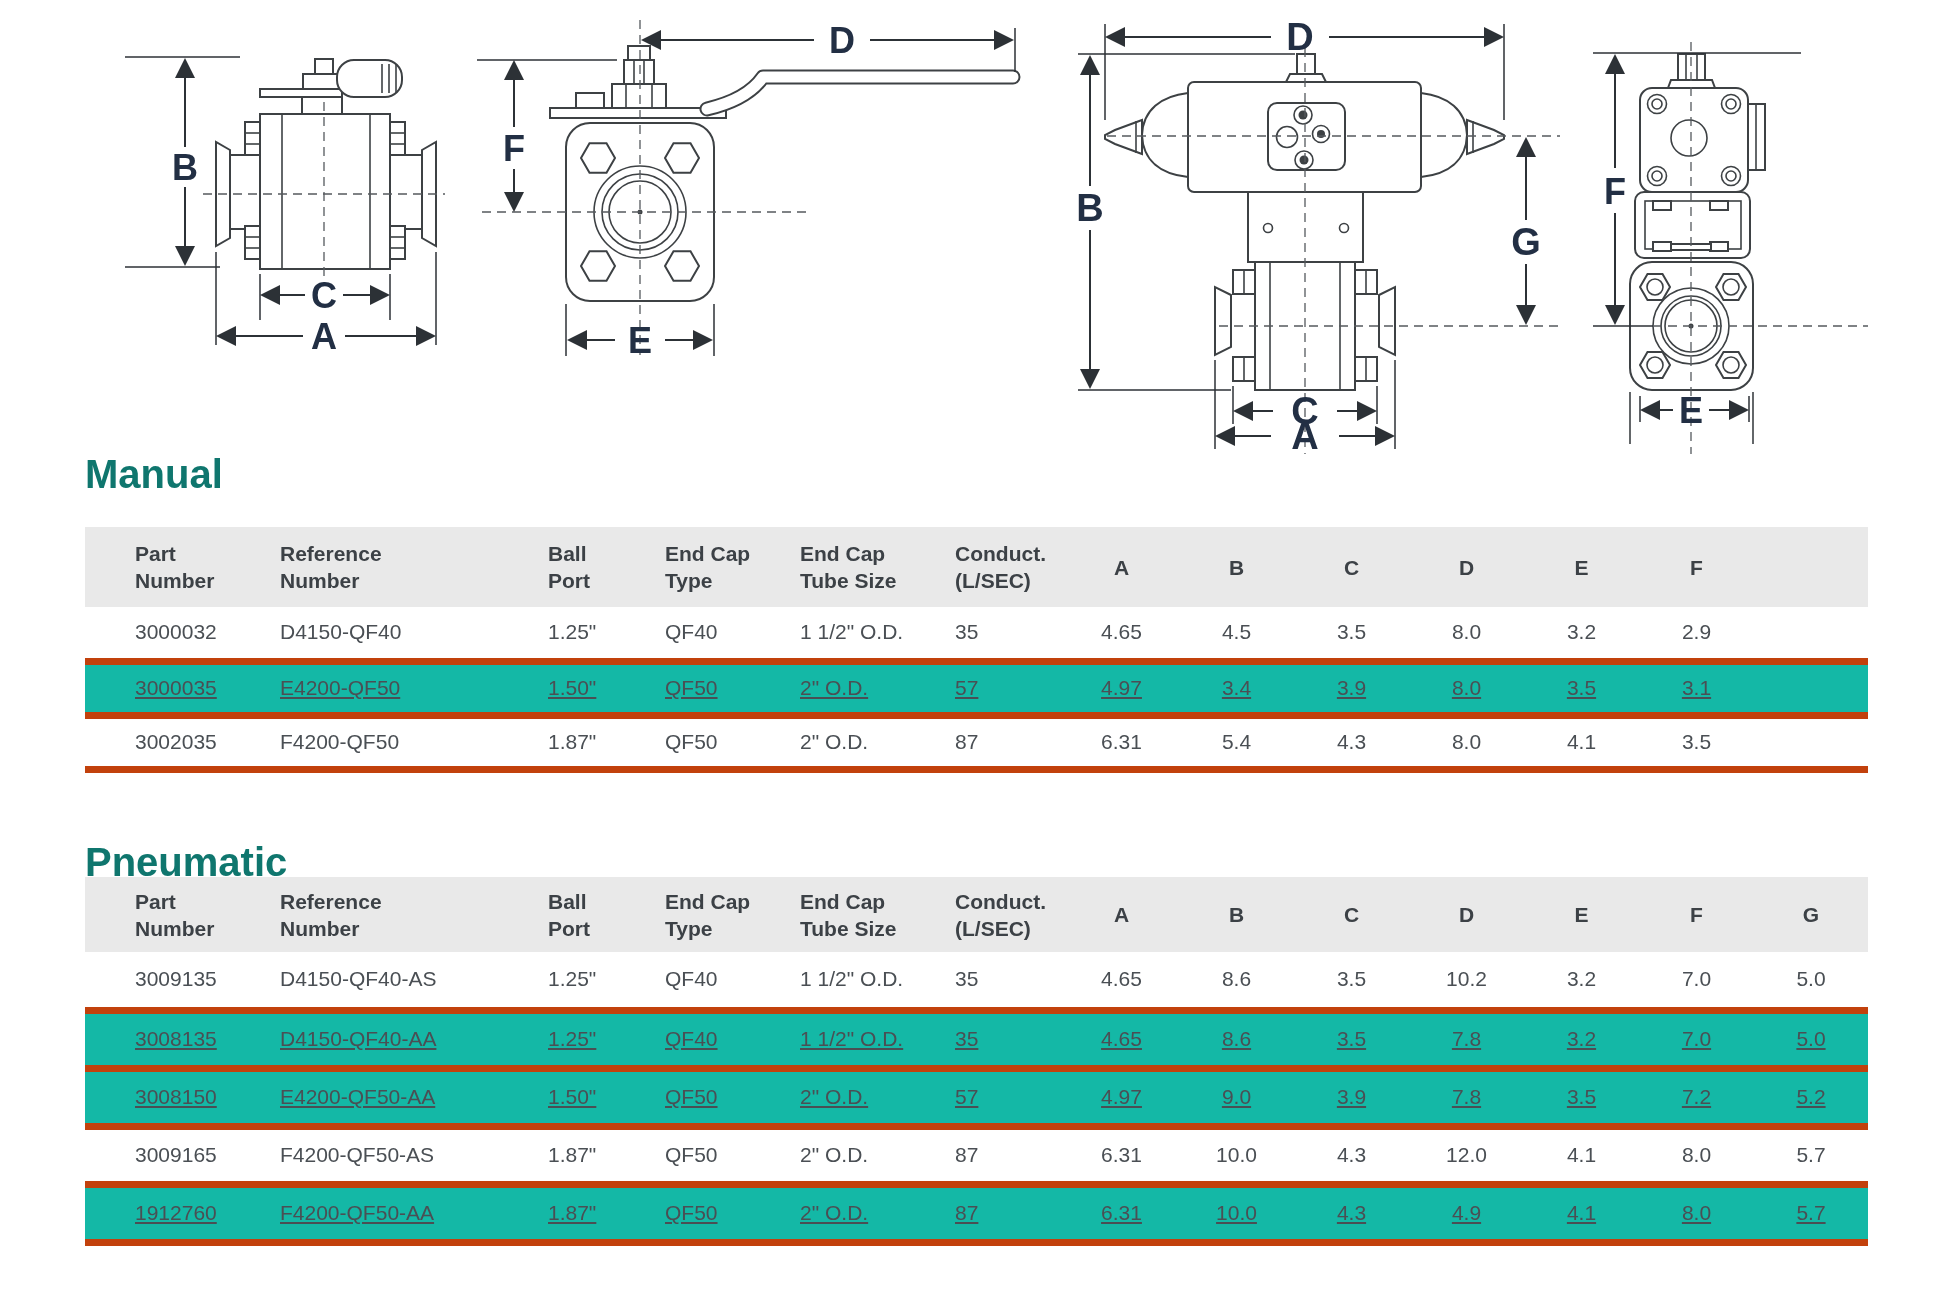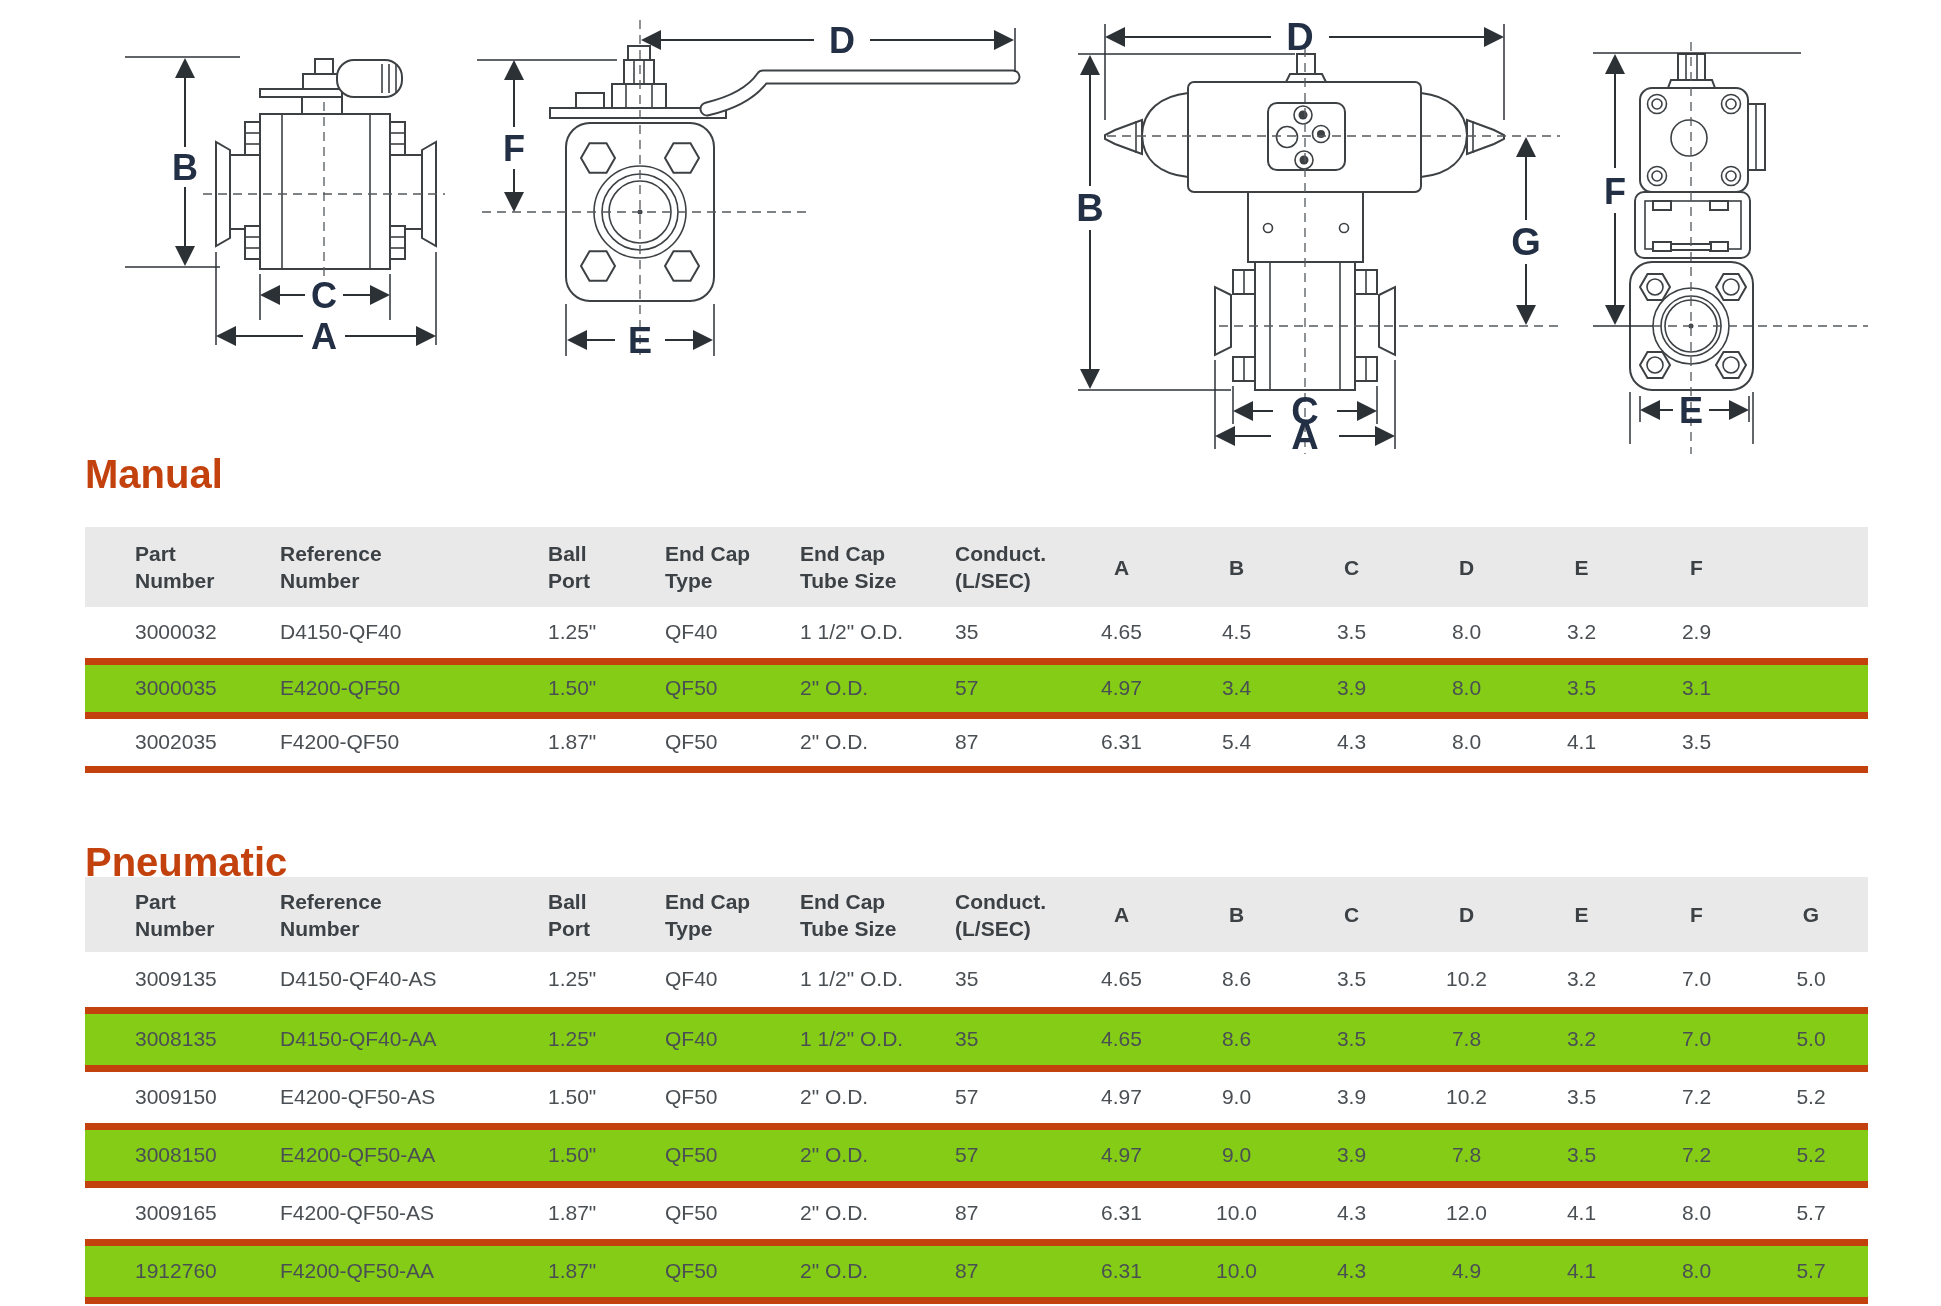--- a/index.html
+++ b/index.html
@@ -7,33 +7,33 @@
   .stage{position:absolute;left:0;top:0;width:1941px;height:1306px;background:#ffffff;}
   .dwg{position:absolute;}
   .outline{stroke:#3d4144;stroke-width:2;fill:#ffffff;}
   .thin{stroke:#3d4144;stroke-width:1.6;fill:none;}
   .dimline{stroke:#2c3136;stroke-width:2;fill:none;}
   .extline{stroke:#2c3136;stroke-width:1.5;fill:none;}
   .cline{stroke:#55595e;stroke-width:1.3;fill:none;stroke-dasharray:9 6;}
   .dim{font-family:"Liberation Sans",sans-serif;font-size:36px;font-weight:700;fill:#222f44;text-anchor:middle;}
   .dimbig{font-size:38px;}
   .arrowhead{fill:#2c3136;}
-  .sec-title{position:absolute;left:85px;font-size:40px;font-weight:700;color:#c2410c;}
+  .sec-title{position:absolute;left:85px;font-size:40px;font-weight:700;color:#0f766e;}
   #title-manual{top:452px;}
   #title-pneumatic{top:840px;}
   .data-table{position:absolute;left:85px;width:1773px;border-collapse:collapse;table-layout:fixed;font-size:21px;color:#4a4f54;}
   #table-manual{top:527px;}
   #table-pneumatic{top:877px;}
   .data-table thead th{background:#e9e9e9;font-weight:700;color:#3c4146;white-space:pre-line;vertical-align:middle;line-height:27px;padding:0;font-size:21px;}
   #table-manual thead tr{height:80px;}
   #table-pneumatic thead tr{height:75px;}
   #table-manual tbody tr{height:54px;}
   #table-pneumatic tbody tr{height:58px;}
   .data-table tbody tr{border-bottom:7px solid #c2410c;background:#ffffff;}
-  .data-table tbody tr.alt{background:#84cc16;}
+  .data-table tbody tr.alt{background:#14b8a6;text-decoration:underline;}
   .data-table td{padding:0;vertical-align:middle;}
   .data-table .al{text-align:left;}
   .data-table .ac{text-align:center;}
   .data-table th:first-child,.data-table td:first-child{padding-left:50px;text-align:left;}
   .logo{position:absolute;left:761px;top:769px;display:flex;align-items:center;}
   .logo-text{margin-left:18px;}
   .logo-cn{font-size:37px;font-weight:700;color:#2f3135;letter-spacing:3px;line-height:40px;}
   .logo-en{font-size:20px;color:#4e5257;letter-spacing:2.5px;margin-top:4px;}
 </style>
 </head>
@@ -448,35 +448,20 @@
           <td class="al">1 1/2" O.D.</td>
           <td class="al">35</td>
           <td class="ac">4.65</td>
           <td class="ac">8.6</td>
           <td class="ac">3.5</td>
           <td class="ac">7.8</td>
           <td class="ac">3.2</td>
           <td class="ac">7.0</td>
           <td class="ac">5.0</td>
         </tr>
-        <tr>
-          <td class="al">3009150</td>
-          <td class="al">E4200-QF50-AS</td>
-          <td class="al">1.50"</td>
-          <td class="al">QF50</td>
-          <td class="al">2" O.D.</td>
-          <td class="al">57</td>
-          <td class="ac">4.97</td>
-          <td class="ac">9.0</td>
-          <td class="ac">3.9</td>
-          <td class="ac">10.2</td>
-          <td class="ac">3.5</td>
-          <td class="ac">7.2</td>
-          <td class="ac">5.2</td>
-        </tr>
         <tr class="alt">
           <td class="al">3008150</td>
           <td class="al">E4200-QF50-AA</td>
           <td class="al">1.50"</td>
           <td class="al">QF50</td>
           <td class="al">2" O.D.</td>
           <td class="al">57</td>
           <td class="ac">4.97</td>
           <td class="ac">9.0</td>
           <td class="ac">3.9</td>

